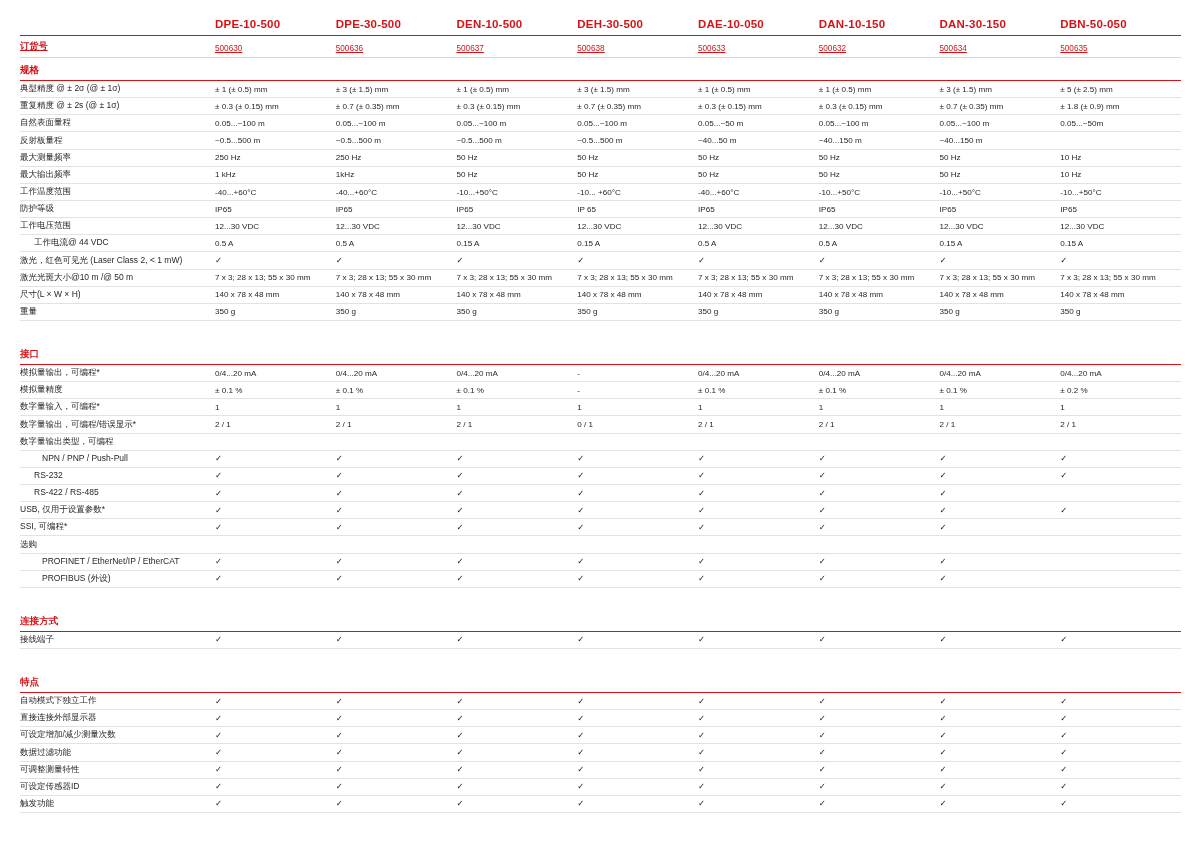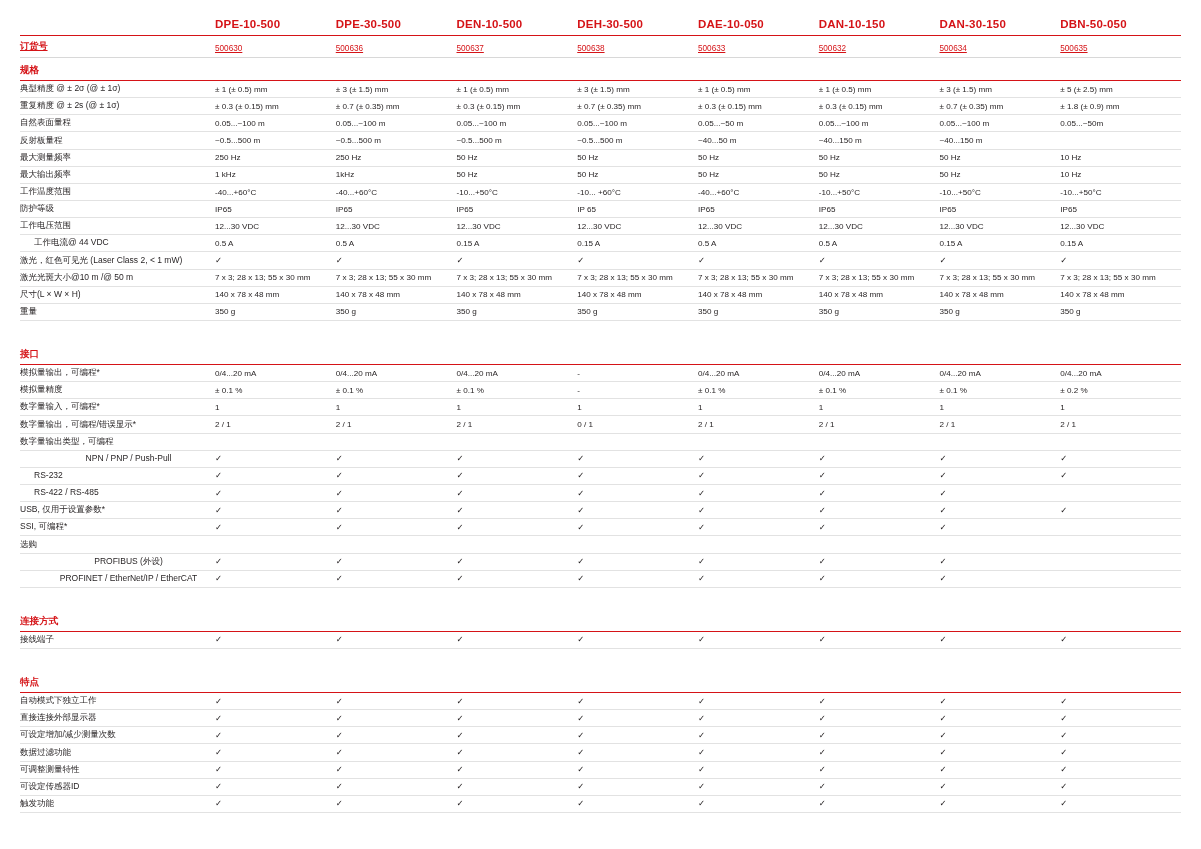--- a/index.html
+++ b/index.html
@@ -78,21 +78,21 @@
   
   tr.data td {
     font-size: 8.1px;
     color: #231f20;
     padding: 3.2px 0 3.2px 0;
     border-bottom: 0.7px solid #e2e2e2;
     line-height: 1.15;
   }
   tr.data td.lbl { font-size: 8.5px; }
   tr.data td.lbl.indent1 { padding-left: 14px; }
-  tr.data td.lbl.indent2 { padding-left: 22px; text-align: center; }
+  tr.data td.lbl.indent2 { padding-left: 22px; }
   tr.gap td {
     height: 16px;
     border: none;
     padding: 0;
   }
 
   .chk {
     font-size: 8.5px;
     color: #231f20;
     line-height: 1;
@@ -417,32 +417,32 @@
           <td></td>
           <td></td>
           <td></td>
           <td></td>
           <td></td>
           <td></td>
           <td></td>
           <td></td>
         </tr>
         <tr class="data">
+          <td class="lbl indent2">PROFINET / EtherNet/IP / EtherCAT</td>
+          <td><span class="chk">✓</span></td>
+          <td><span class="chk">✓</span></td>
+          <td><span class="chk">✓</span></td>
+          <td><span class="chk">✓</span></td>
+          <td><span class="chk">✓</span></td>
+          <td><span class="chk">✓</span></td>
+          <td><span class="chk">✓</span></td>
+          <td></td>
+        </tr>
+        <tr class="data">
           <td class="lbl indent2">PROFIBUS (外设)</td>
-          <td><span class="chk">✓</span></td>
-          <td><span class="chk">✓</span></td>
-          <td><span class="chk">✓</span></td>
-          <td><span class="chk">✓</span></td>
-          <td><span class="chk">✓</span></td>
-          <td><span class="chk">✓</span></td>
-          <td><span class="chk">✓</span></td>
-          <td></td>
-        </tr>
-        <tr class="data">
-          <td class="lbl indent2">PROFINET / EtherNet/IP / EtherCAT</td>
           <td><span class="chk">✓</span></td>
           <td><span class="chk">✓</span></td>
           <td><span class="chk">✓</span></td>
           <td><span class="chk">✓</span></td>
           <td><span class="chk">✓</span></td>
           <td><span class="chk">✓</span></td>
           <td><span class="chk">✓</span></td>
           <td></td>
         </tr>
         <tr class="gap">

